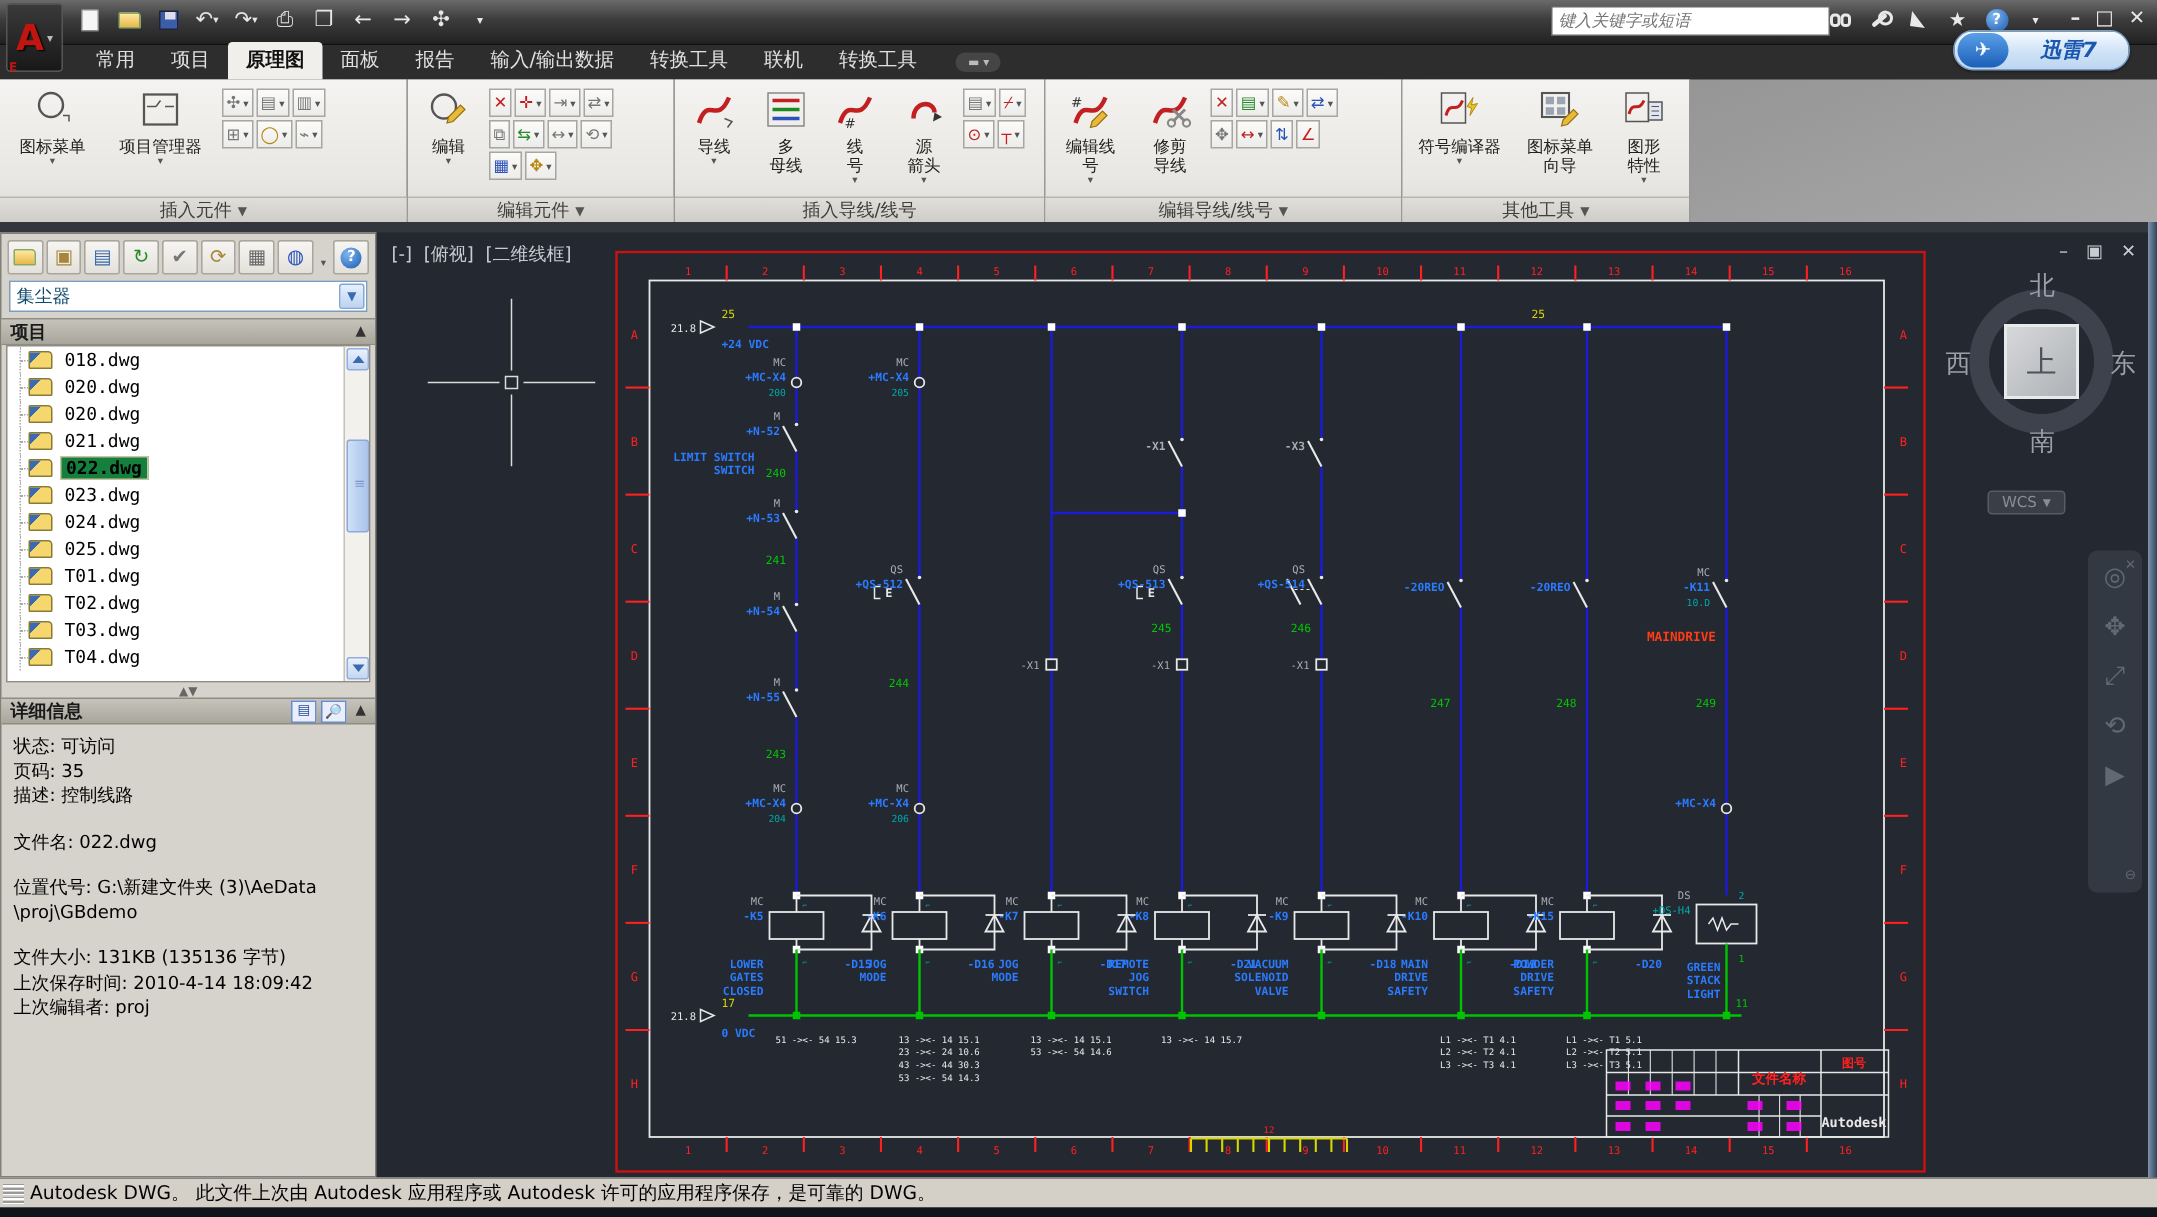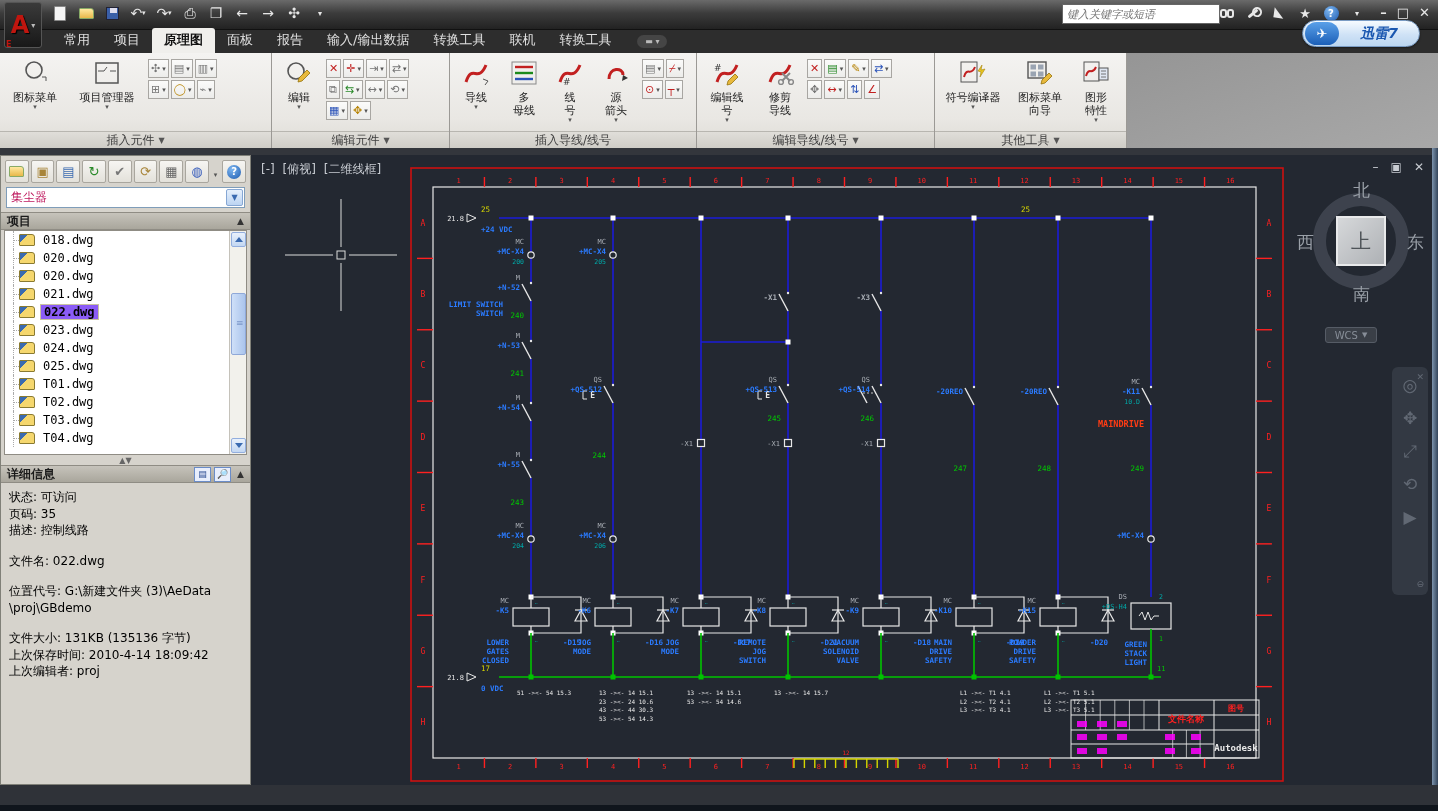--- a/index.html
+++ b/index.html
@@ -17,21 +17,21 @@
   .appsub-e { position:absolute; left:6px; top:40px; color:#c0160f; font-size:8px; font-weight:bold; z-index:21; }
   .qat { position:absolute; left:50px; top:3px; display:flex; align-items:center; gap:6px; }
   .qat .qi { width:20px; height:20px; display:flex; align-items:center; justify-content:center;
     color:#e6e6e6; font-size:14px; }
   .ic-page { width:12px; height:15px; background:#f5f5f5; border:1px solid #888; border-radius:1px; }
   .ic-folder { width:15px; height:11px; background:linear-gradient(180deg,#ffe9a0,#e8b84a); border:1px solid #8a6; border-radius:1px 3px 1px 1px; }
   .ic-save { width:13px; height:13px; background:#3a5fa8; border:1px solid #223; position:relative; }
   .ic-save:after { content:""; position:absolute; left:3px; top:0; width:7px; height:5px; background:#dde; }
   .title-text { position:absolute; left:0; right:0; top:6px; text-align:center; color:#fff;
     font-family:"DejaVu Sans Mono","Liberation Mono",monospace; font-weight:bold; font-size:14px; letter-spacing:1px; pointer-events:none; }
-  .tsearch { position:absolute; right:218px; top:4px; width:158px; height:20px; background:#fff;
+  .tsearch { position:absolute; right:218px; top:4px; width:186px; height:20px; background:#fff;
     border:1px solid #666; font-size:11px; color:#999; font-style:italic; padding:2px 4px; }
   .tbar-icons { position:absolute; right:72px; top:4px; display:flex; gap:8px; align-items:center; }
   .tbi { width:18px; height:18px; display:flex; align-items:center; justify-content:center; color:#e8e8e8; font-size:13px; }
   .binoc { display:flex; } .binoc i { width:7px; height:9px; border:2px solid #e8e8e8; border-radius:3px; }
   .wrenchic { width:12px; height:3px; background:#e8e8e8; transform:rotate(-40deg); border-radius:2px; position:relative; }
   .wrenchic:after{ content:""; position:absolute; right:-3px; top:-2px; width:6px; height:6px; border:2px solid #e8e8e8; border-radius:50%; }
   .satic { width:0; height:0; border-left:10px solid #e8e8e8; border-top:10px solid transparent; transform:rotate(8deg); }
   .helpic { width:15px; height:15px; border-radius:50%; background:radial-gradient(circle at 35% 30%,#7db6f0,#1d5bb0); color:#fff; font-size:10px; font-weight:bold; display:flex; align-items:center; justify-content:center; }
   .winbtns { position:absolute; right:8px; top:5px; display:flex; gap:10px; color:#e8e8e8; font-size:13px; font-weight:bold; }
   .winbtns span { cursor:default; }
@@ -76,35 +76,35 @@
   
   .palette { position:absolute; left:0; top:7px; width:251px; height:630px; background:#d6d3cc; border:1px solid #808078; display:flex; flex-direction:column; }
   .pal-title { height:20px; background:linear-gradient(180deg,#e8e6e0,#c9c6be); border-bottom:1px solid #a9a69e;
     display:flex; align-items:center; font-weight:bold; font-size:13px; color:#111; padding-left:10px; position:relative; }
   .pal-title:before { content:""; position:absolute; left:3px; top:3px; bottom:3px; width:3px;
     background:repeating-linear-gradient(180deg,#999 0 2px,transparent 2px 4px); }
   .pm-toolbar { display:flex; gap:2px; padding:4px 4px 3px; align-items:center; }
   .pmb { width:25px; height:23px; border:1px solid #a9a69e; background:linear-gradient(180deg,#f6f5f2,#e3e1da);
     display:flex; align-items:center; justify-content:center; font-size:13px; border-radius:2px; }
   .pm-combo { margin:1px 5px 4px; height:21px; background:#fff; border:1px solid #7f9db9; display:flex; align-items:center; }
-  .pm-combo .cv { flex:1; font-size:12px; padding-left:4px; color:#be185d; }
+  .pm-combo .cv { flex:1; font-size:12px; padding-left:4px; color:#0c4a6e; }
   .pm-combo .cb { width:17px; height:17px; margin-right:1px; background:linear-gradient(180deg,#e6f0fc,#bcd4f2);
     border:1px solid #86a7d4; border-radius:2px; color:#3a6ab0; font-size:8px; display:flex; align-items:center; justify-content:center; }
   .sect-hdr { height:18px; background:linear-gradient(180deg,#c6c3bb,#a9a69c); border-top:1px solid #8f8c84; border-bottom:1px solid #8f8c84;
     display:flex; align-items:center; font-size:12px; font-weight:bold; color:#1a1a1a; padding:0 6px; }
   .sect-hdr .sp { flex:1; }
   .sect-hdr .arr { font-size:9px; color:#333; }
   .filelist { flex:0 0 225px; background:#fff; border:1px solid #8f8c84; margin:0 3px; position:relative; overflow:hidden; }
   .frow { display:flex; align-items:center; height:18px; padding-left:14px; position:relative; }
   .frow:before { content:""; position:absolute; left:8px; top:0; bottom:0; border-left:1px dotted #aaa; }
   .frow:after { content:""; position:absolute; left:8px; top:9px; width:6px; border-top:1px dotted #aaa; }
   .ficon { width:16px; height:12px; background:linear-gradient(135deg,#3a6ab0 0 30%,#f5d76e 30%),linear-gradient(180deg,#f8e08a,#e3b84e);
     border:1px solid #8a7a30; border-radius:1px 3px 1px 1px; margin-right:5px; flex:none; }
   .fname { font-size:12px; font-family:"DejaVu Sans Mono","Liberation Mono",monospace; color:#000; padding:0 3px; }
-  .frow.sel .fname { font-weight:bold; background:#8b5cf6; border:1px solid #c9c39f; }
+  .frow.sel .fname { font-weight:bold; background:#15803d; border:1px solid #c9c39f; }
   .vscroll { position:absolute; right:0; top:0; bottom:0; width:17px; background:#f2f1ec; border-left:1px solid #c5c2ba; }
   .sarr { position:absolute; left:1px; width:15px; height:15px; background:linear-gradient(180deg,#e9f1fc,#c3d7f2);
     border:1px solid #93aede; border-radius:2px; display:flex; align-items:center; justify-content:center; }
   .sarr i { width:0; height:0; border-left:4px solid transparent; border-right:4px solid transparent; }
   .sarr.up { top:1px; } .sarr.up i { border-bottom:5px solid #3a6ab0; }
   .sarr.dn { bottom:1px; } .sarr.dn i { border-top:5px solid #3a6ab0; }
   .sthumb { position:absolute; left:1px; top:62px; width:15px; height:62px; border:1px solid #8fa8d8; border-radius:2px;
     background:linear-gradient(90deg,#cfe0f8,#aac4ec); }
   .sthumb:after { content:"≡"; color:#7b97c9; font-size:9px; position:absolute; left:4px; top:24px; }
   .splitter { height:10px; display:flex; align-items:center; justify-content:center; color:#666; font-size:8px; }
@@ -1079,15 +1079,19 @@
         <span class="ni">◎</span>
         <span class="ni">✥</span>
         <span class="ni">⤢</span>
         <span class="ni">⟲</span>
         <span class="ni">▶</span>
         <span class="ni nmin">⊖</span>
       </div>
     </div>
   </div>
 
+  <div class="statusbar">
+    <div class="grip"></div>
+    <span>Autodesk DWG。  此文件上次由 Autodesk 应用程序或 Autodesk 许可的应用程序保存，是可靠的 DWG。</span>
+  </div>
   <div class="bottomedge"></div>
   <div class="rightedge"></div>
 </div>
 
 </body></html>

